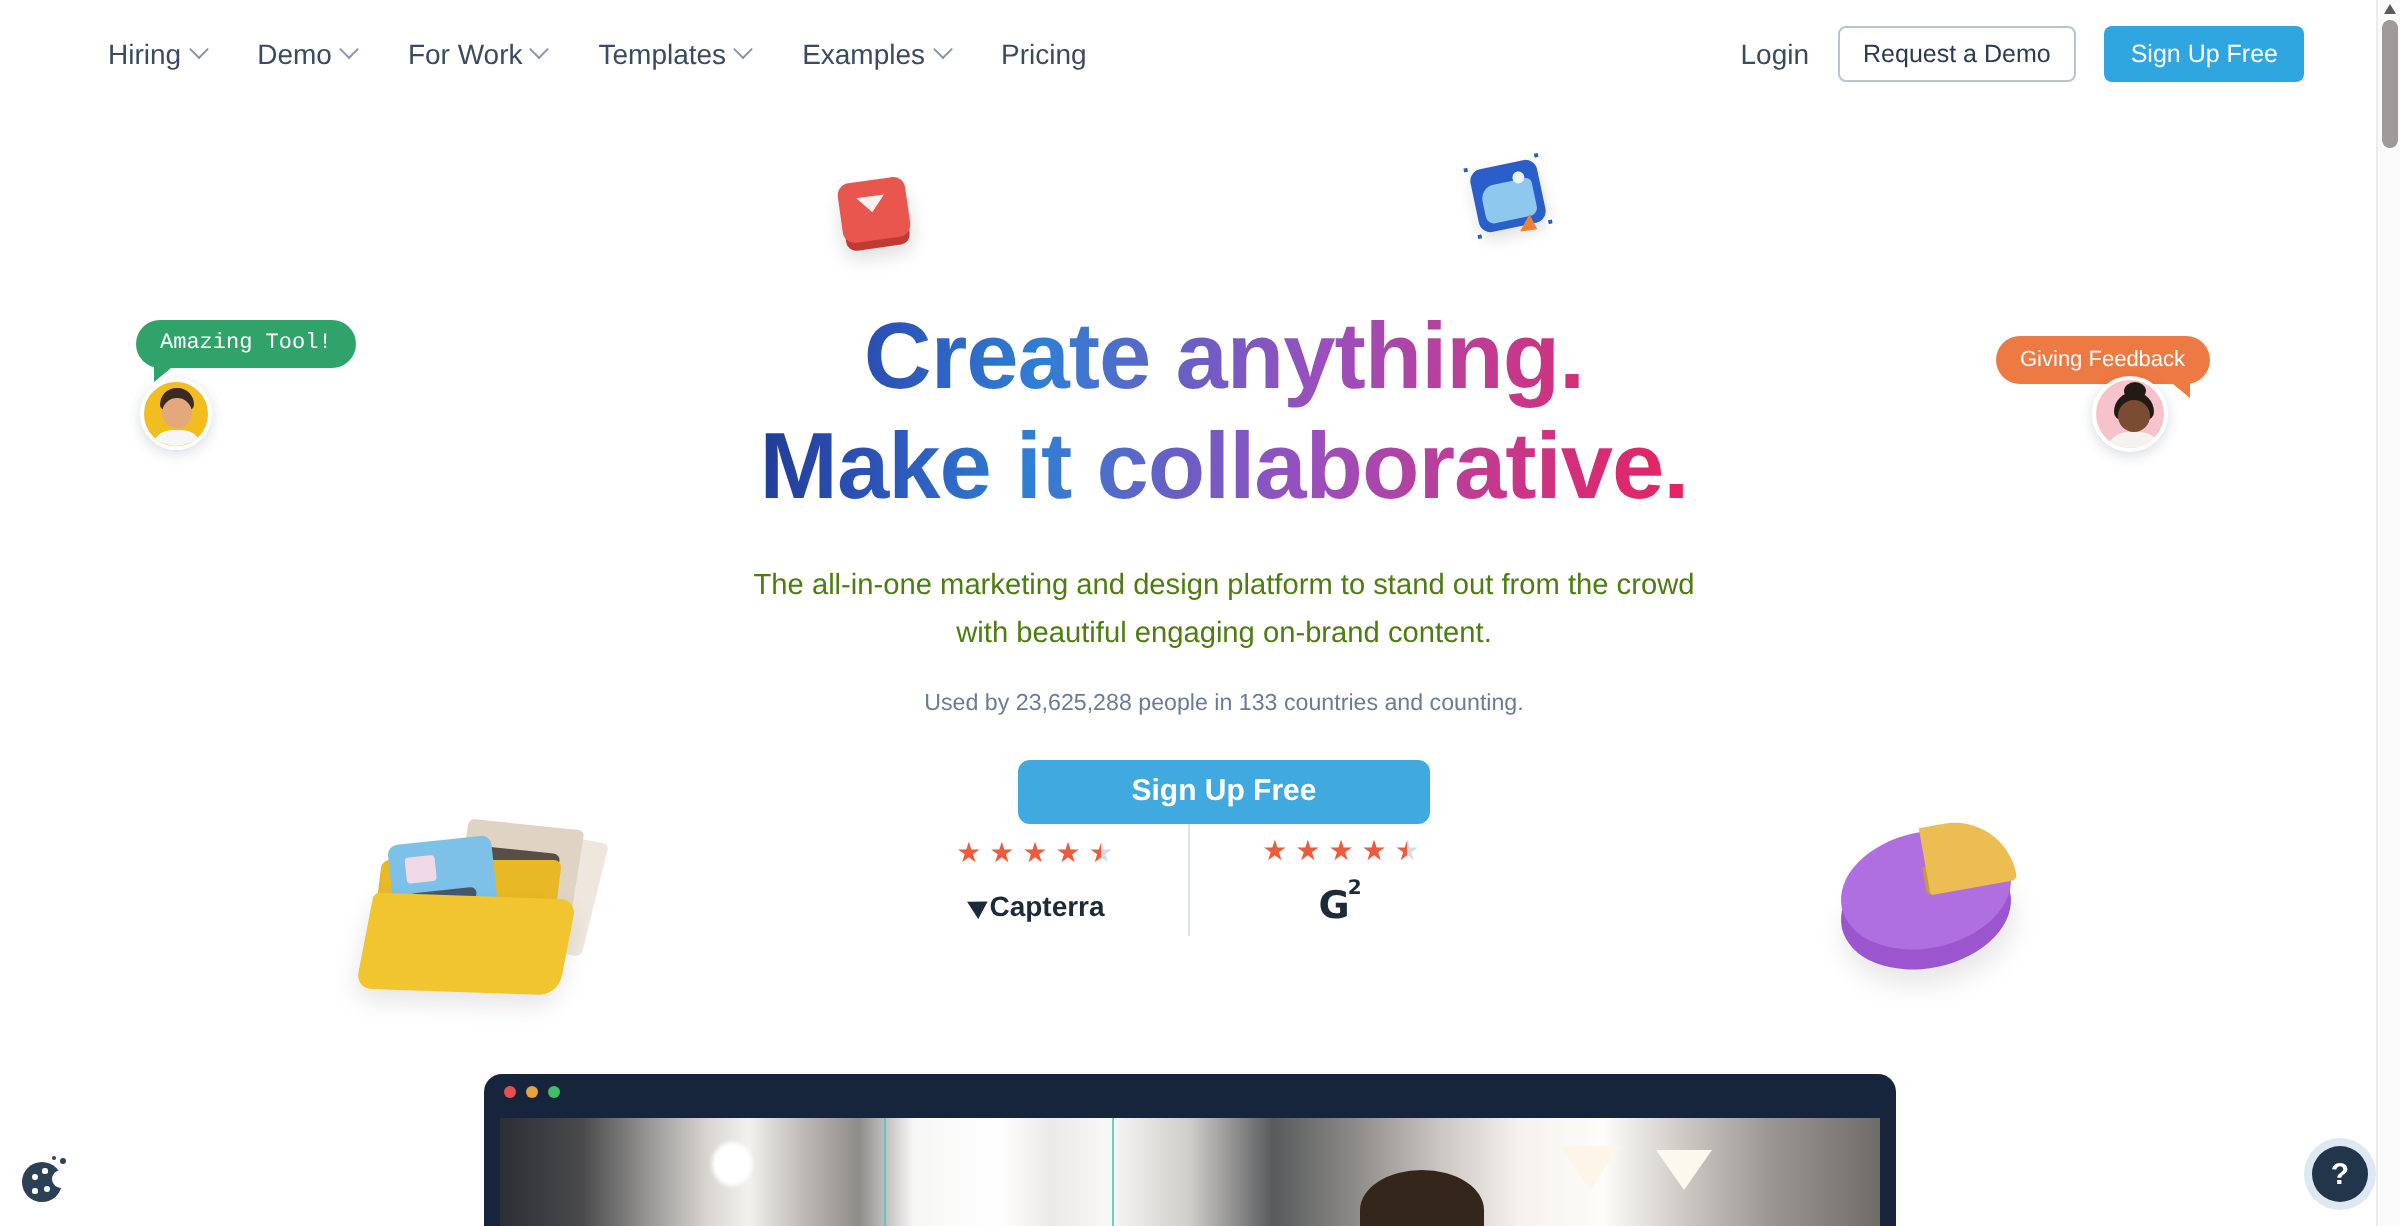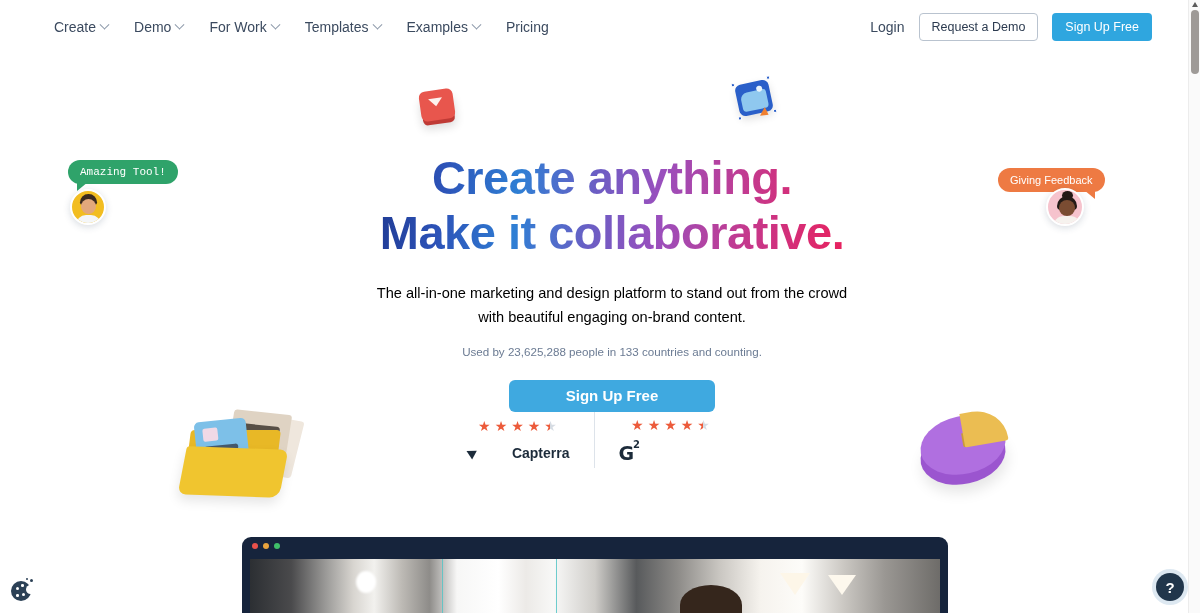--- a/index.html
+++ b/index.html
@@ -159,21 +159,21 @@
     -webkit-background-clip: text;
     background-clip: text;
     color: transparent;
     -webkit-text-fill-color: transparent;
     display: inline-block;
   }
   .headline .l2 { display: block; }
   .subhead {
     margin-top: 20px;
     font-size: 14.6px;
-    color: #000000;
+    color: #4d7c0f;
     line-height: 1.65;
   }
   .usedby {
     margin-top: 16px;
     font-size: 11.6px;
     color: #6b7b93;
   }
   .btn-hero {
     margin-top: 22px;
     display: inline-block;
@@ -223,21 +223,21 @@
     background: linear-gradient(90deg,#ec5b3b 50%, #d6dce3 50%);
     -webkit-background-clip: text;
     background-clip: text;
     color: transparent;
     -webkit-text-fill-color: transparent;
   }
   .rating-brand {
     margin-top: 10px;
     display: flex;
     align-items: center;
-    justify-content: space-between;
+    justify-content: center;
     gap: 3px;
     font-size: 14px;
     font-weight: bold;
     color: #1c2b3a;
   }
   .capterra-arrow {
     display: inline-block;
     width: 0; height: 0;
     border-left: 9px solid #1c2b3a;
     border-top: 5px solid transparent;
@@ -674,21 +674,21 @@
 </head>
 <body>
 
 <div class="page">
 
   <div class="header">
 
 
     <nav class="nav">
       <div class="nav-item">
-        <span>Create</span>
+        <span>Hiring</span>
         <span class="chev"></span>
       </div>
       <div class="nav-item">
         <span>Demo</span>
         <span class="chev"></span>
       </div>
       <div class="nav-item">
         <span>For Work</span>
         <span class="chev"></span>
       </div>

